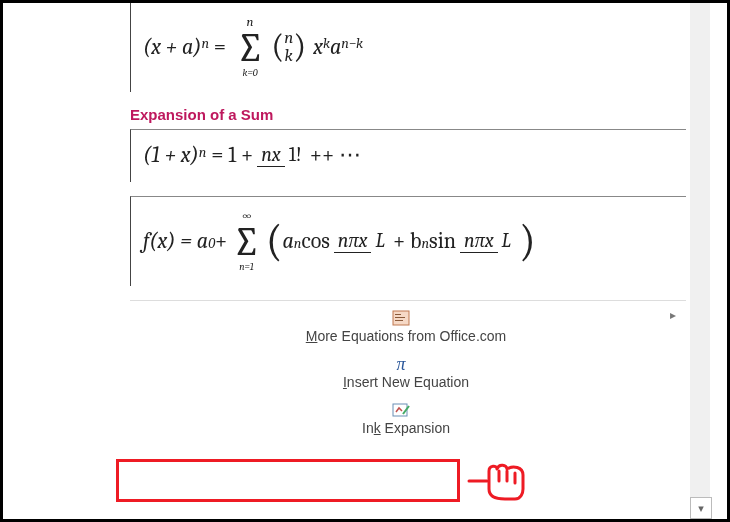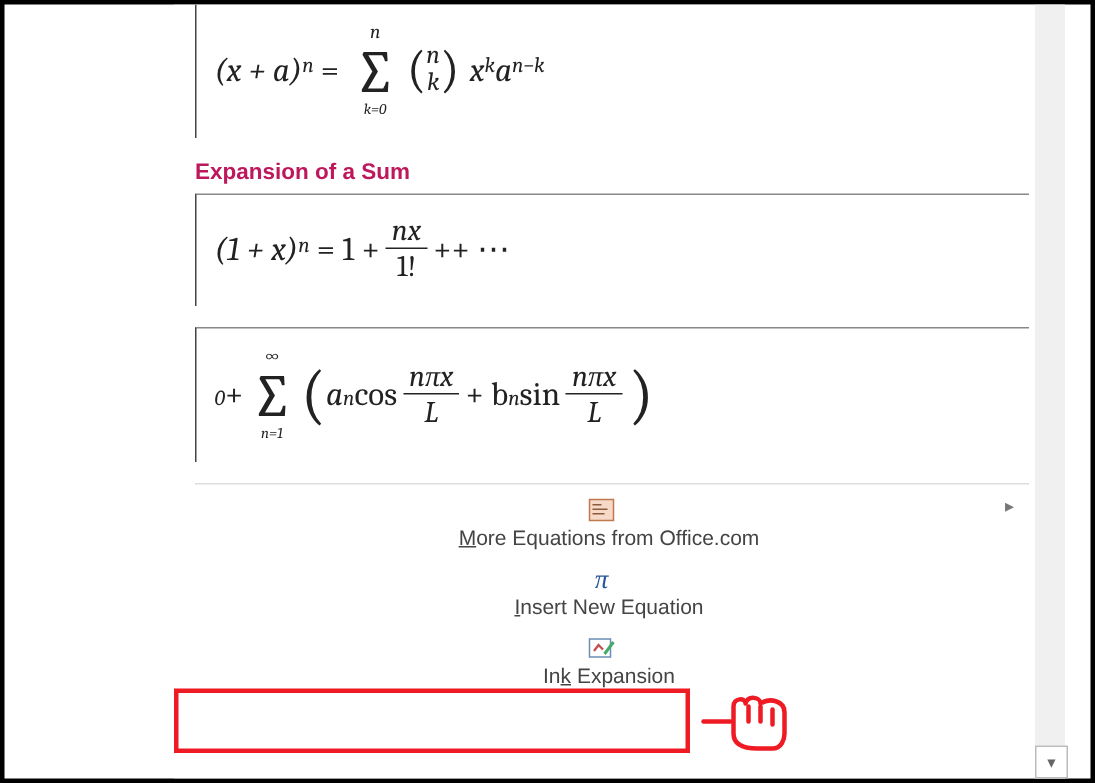--- a/index.html
+++ b/index.html
@@ -28,21 +28,21 @@
   .heading{
     font-weight:600;color:#be185d;font-size:15px;margin:8px 0 6px 0;
   }
   .eq-box{
     border-left:1.5px solid #444;border-top:1.5px solid #888;
     padding:12px 10px 14px 12px;margin-bottom:14px;
     font-family:"Cambria Math","Cambria",serif;font-size:22px;
     font-style:italic;color:#222;
   }
   .row{display:flex;align-items:center;}
-  .frac{display:inline-flex;flex-direction:column;align-items:center;
+  .frac{display:inline-flex;flex-direction:row;align-items:center;
         vertical-align:middle;margin:0 4px;font-size:20px;}
   .frac .num{border-bottom:1.4px solid #222;padding:0 4px;line-height:1.15;}
   .frac .den{padding:0 4px;line-height:1.2;}
   .bigop{display:inline-flex;flex-direction:column;align-items:center;
          vertical-align:middle;margin:0 5px;line-height:1;}
   .bigop .top{font-size:13px;font-style:italic;}
   .bigop .sym{font-size:40px;font-style:normal;}
   .bigop .bot{font-size:10px;font-style:italic;}
   .paren{display:inline-flex;align-items:center;}
   .paren .bp{font-size:44px;font-style:normal;line-height:0.8;}
@@ -119,20 +119,21 @@
           <span class="num">nx</span>
           <span class="den rm">1!</span>
         </span>
         <span class="rm">+</span>
         <span class="rm">+ ⋯</span>
       </span>
     </div>
 
     <div class="eq-box">
       <span class="row">
+        <span>f(x) = a</span>
           <sub>0</sub>
         <span class="rm"> + </span>
         <span class="bigop">
           <span class="top rm">∞</span>
           <span class="sym">∑</span>
           <span class="bot">n=1</span>
         </span>
         <span class="paren">
           <span class="bp">(</span>
           <span class="row">

